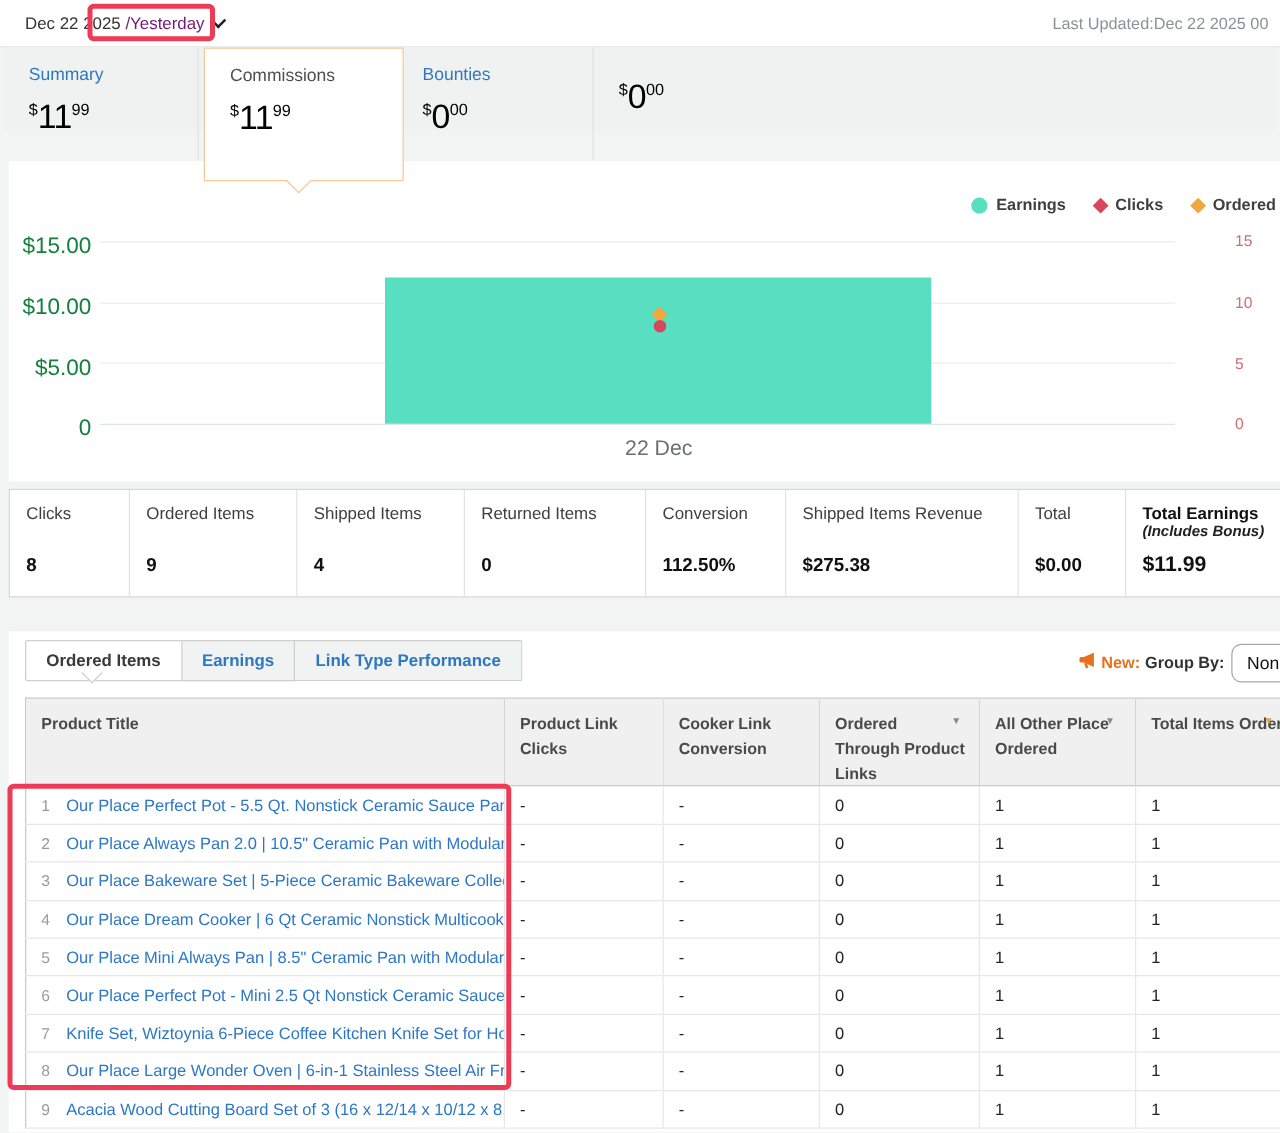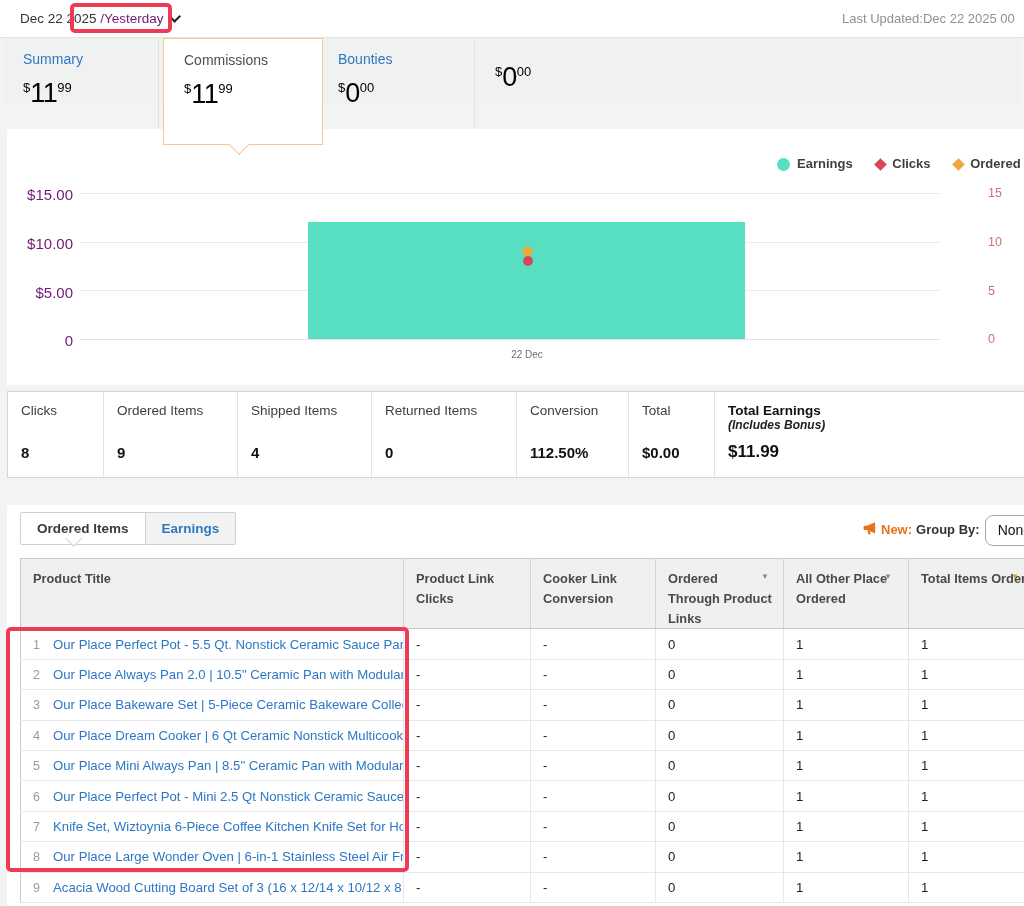--- a/index.html
+++ b/index.html
@@ -48,29 +48,29 @@
   .legend { position:absolute; left:770px; top:27px; white-space:nowrap; font-size:13px;
     font-weight:bold; color:#3f3f3f; }
   .legend .item { display:inline-block; margin-right:20px; }
   .mk { display:inline-block; vertical-align:middle; margin-right:7px; }
   .mk-circle { width:13px; height:13px; border-radius:50%; background:#58dfc1; }
   .mk-diamond-red { width:9px; height:9px; background:#d5485c; transform:rotate(45deg); }
   .mk-diamond-orange { width:9px; height:9px; background:#efa73e; transform:rotate(45deg); }
   .plot { position:absolute; left:73px; top:64px; width:860px; height:146px; }
   .gline { position:absolute; left:0; width:100%; height:1px; background:#e9ebee; }
   .g0{top:0;} .g1{top:33.33%;} .g2{top:66.66%;} .g3{top:100%; background:#dde3ee;}
-  .yl { position:absolute; left:10px; width:56px; text-align:right; font-size:15px; color:#701a75; }
+  .yl { position:absolute; left:10px; width:56px; text-align:right; font-size:18px; color:#15803d; }
   .yr { position:absolute; left:981px; font-size:12.5px; color:#cb7070; }
   .yt0{top:57px;} .yt1{top:106px;} .yt2{top:155px;} .yt3{top:203px;}
   .bar { position:absolute; left:228px; width:437px; bottom:0; background:#58dfc1; }
   .pt { position:absolute; }
   .pt-orange { left:443px; width:9px; height:9px; background:#efa73e; transform:rotate(45deg); }
   .pt-red { left:442.5px; width:10px; height:10px; border-radius:50%; background:#d5485c; }
   .xlabel { position:absolute; left:377px; top:156px; width:140px; text-align:center;
-    font-size:10px; color:#6b6e73; }
+    font-size:17px; color:#6b6e73; }
   
   .stats { position:absolute; left:7px; top:391px; width:1093px; height:87px; background:#fff;
     border:1px solid #d6d6d6; display:flex; }
   .stat { border-right:1px solid #e3e3e3; padding:11px 0 0 13px; }
   .stat:last-child { border-right:none; }
   .s0{width:96px;} .s1{width:134px;} .s2{width:134px;} .s3{width:145px;} .s4{width:112px;}
   .s5{width:186px;} .s6{width:86px;} .s7{flex:1;}
   .stat-label { font-size:13.5px; color:#3e3e3e; }
   .stat-label.bold { font-weight:bold; color:#111; }
   .stat-sub { font-size:12px; font-weight:bold; font-style:italic; color:#222; }
@@ -184,35 +184,40 @@
     <div class="val">4</div>
   </div>
   <div class="stat s3">
     <div class="stat-label">Returned Items</div>
     <div class="val">0</div>
   </div>
   <div class="stat s4">
     <div class="stat-label">Conversion</div>
     <div class="val">112.50%</div>
   </div>
+  <div class="stat s5">
+    <div class="stat-label">Shipped Items Revenue</div>
+    <div class="val">$275.38</div>
+  </div>
   <div class="stat s6">
     <div class="stat-label">Total</div>
     <div class="val">$0.00</div>
   </div>
   <div class="stat s7 tall">
     <div class="stat-label bold">Total Earnings</div>
     <div class="stat-sub">(Includes Bonus)</div>
     <div class="val">$11.99</div>
   </div>
 </div>
 
 <div class="table-card">
   <div class="rtabs">
     <div class="rtab active">Ordered Items</div>
     <div class="rtab">Earnings</div>
+    <div class="rtab">Link Type Performance</div>
   </div>
   <div class="rtab-notch"></div>
 
   <div class="groupby">
     <svg class="mega" width="15" height="15" viewBox="0 0 24 24">
         <path d="M21 2 L8 7.5 H4.5 a2 2 0 0 0-2 2 v3 a2 2 0 0 0 2 2 H8 l13 5.5 Z" fill="#e8721c"></path>
         <path d="M8.5 15.5 l2.2 6.5 3.2-1.1 -2-5.6 Z" fill="#e8721c"></path>
       </svg><span class="new-label">New:</span><span class="gb-label">Group By:</span><span class="gb-select"><span>None</span></span>
   </div>
 

